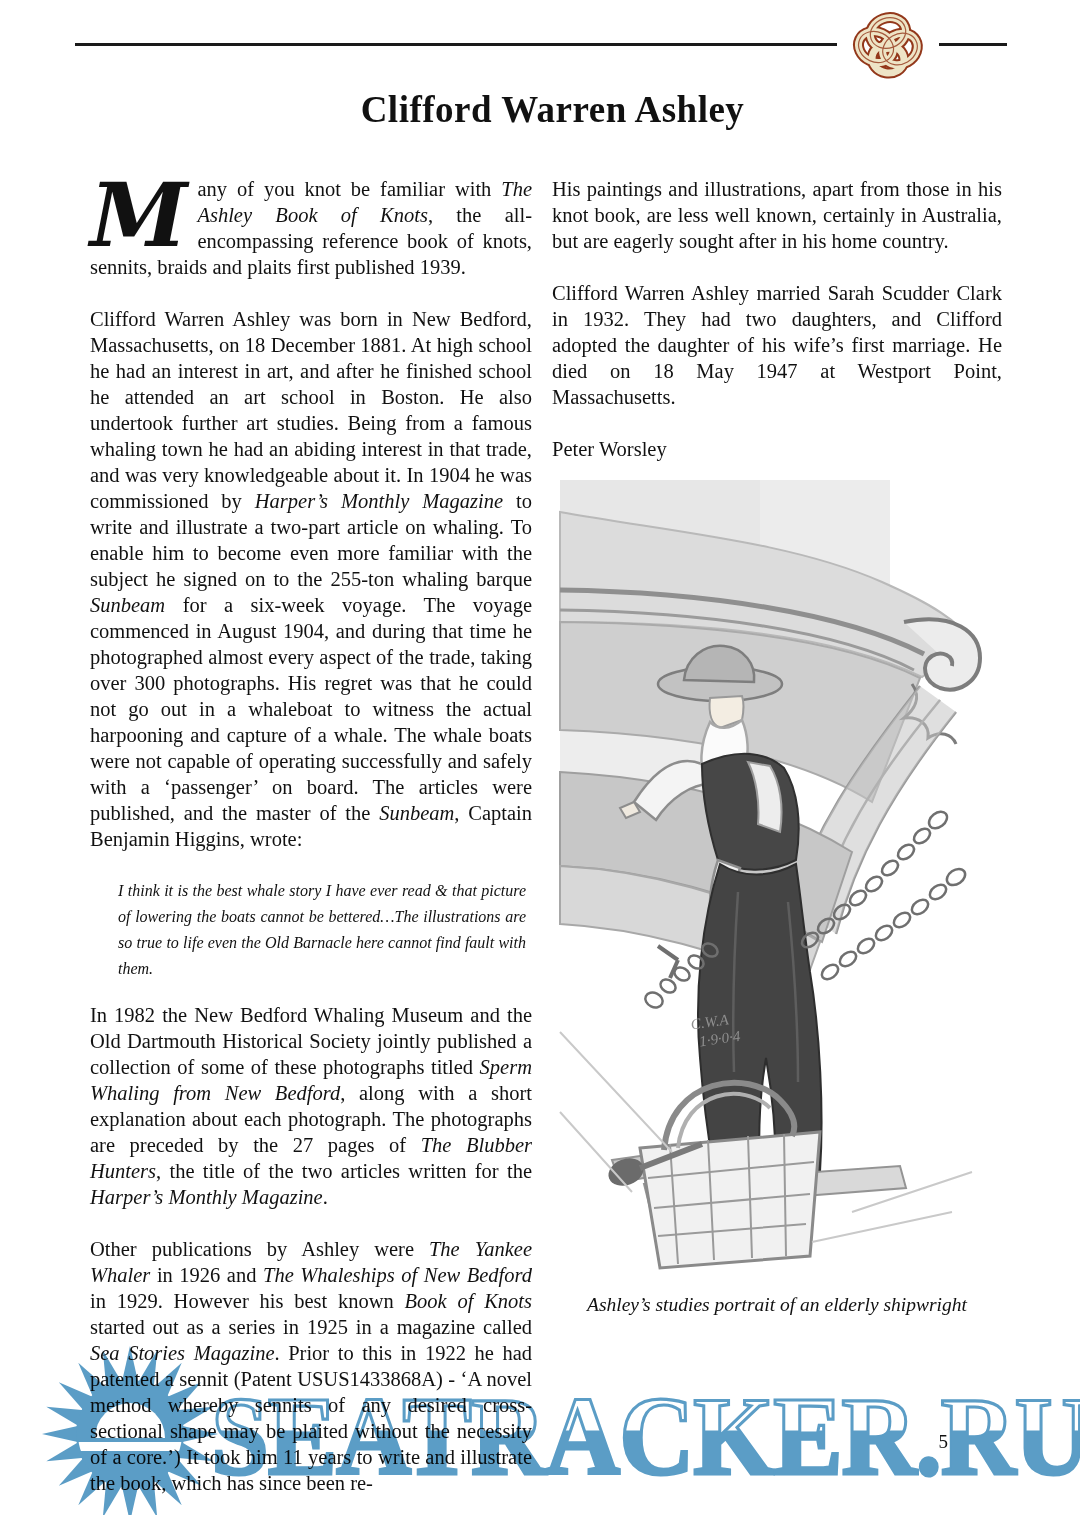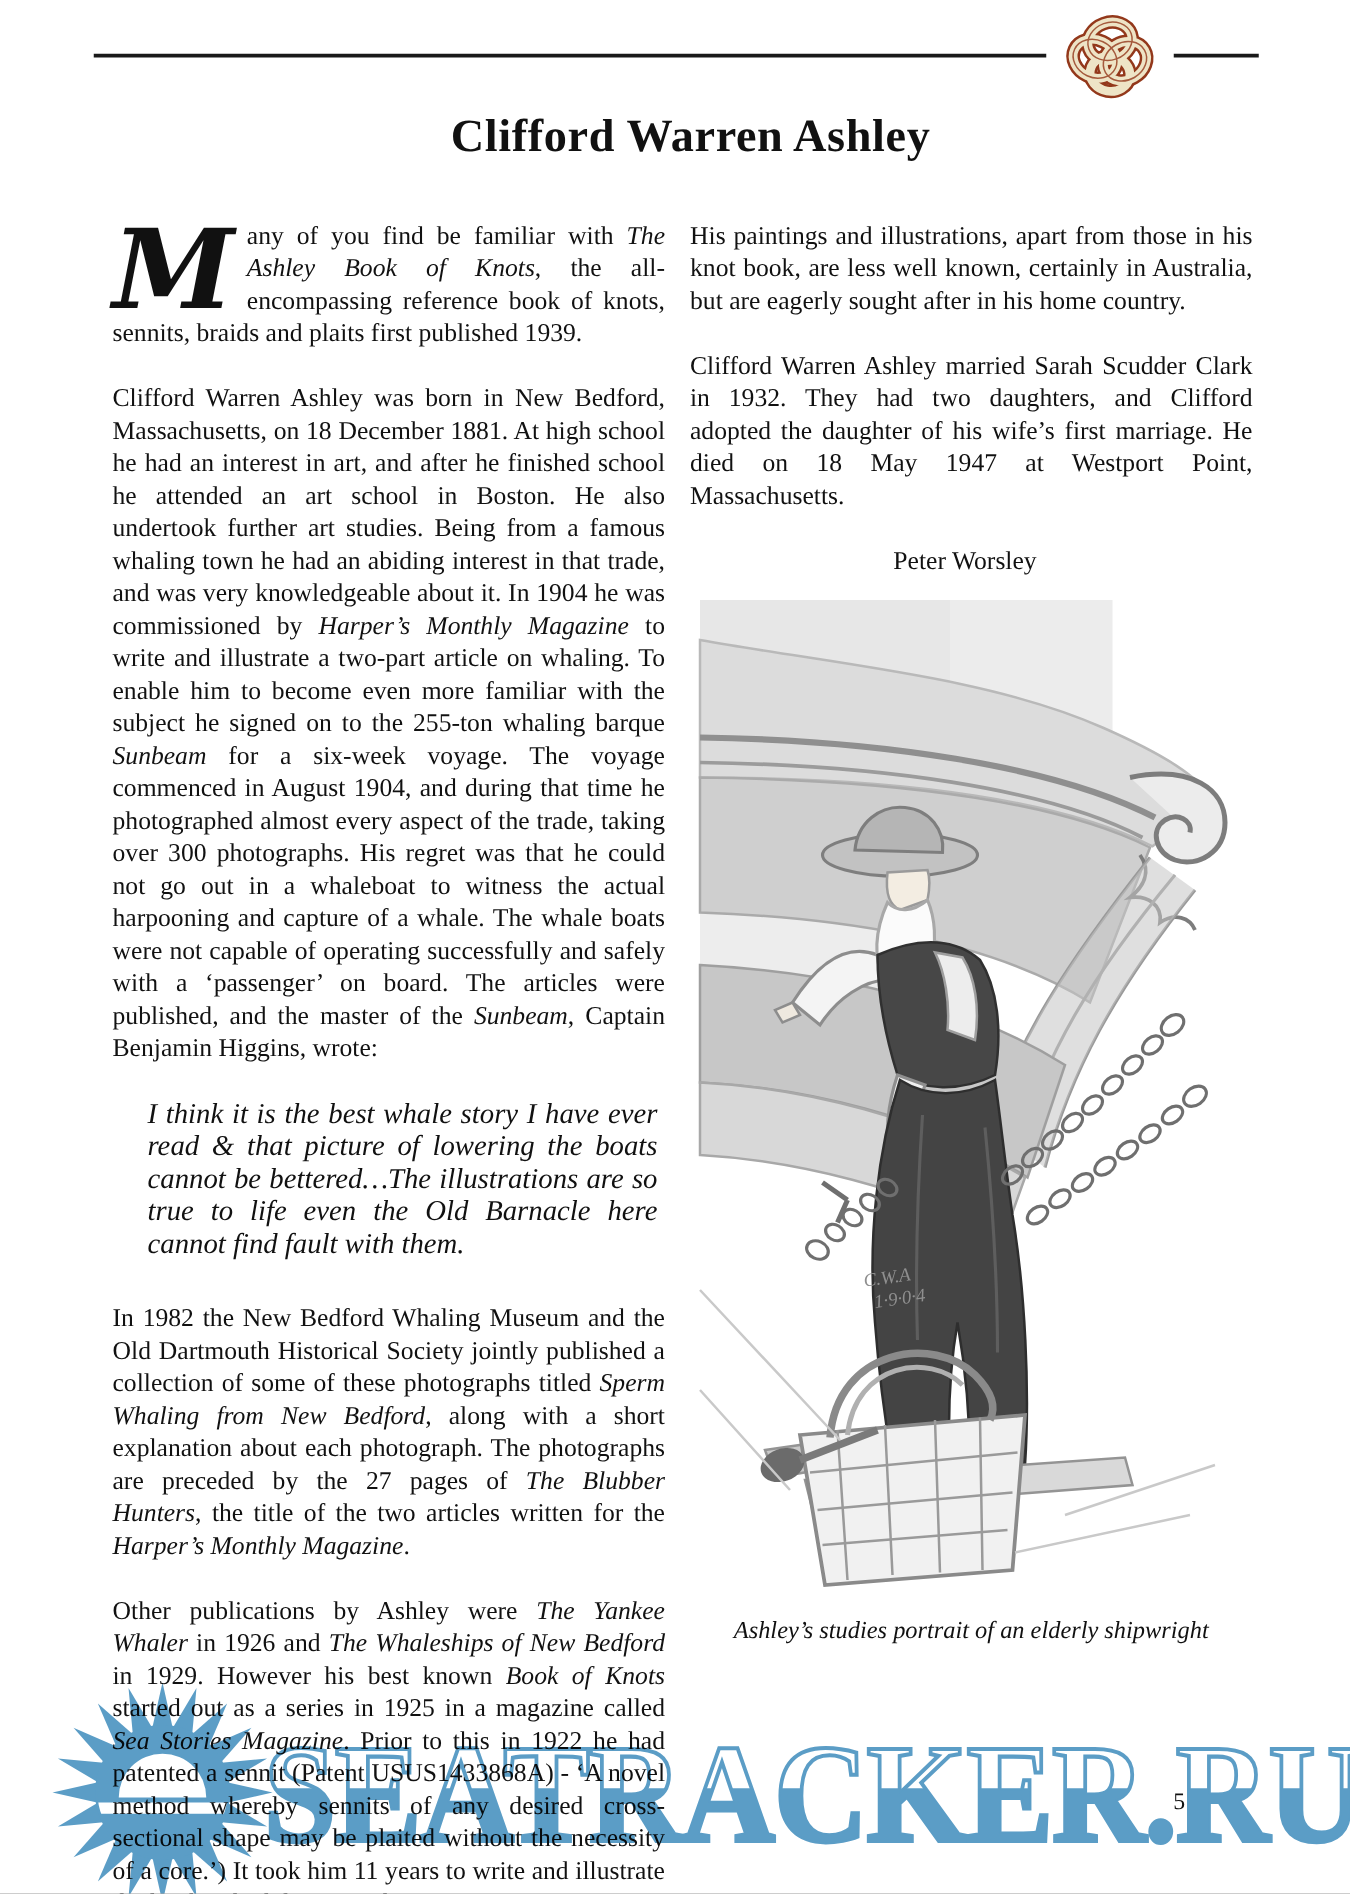--- a/index.html
+++ b/index.html
@@ -43,27 +43,27 @@
   }
   .para:last-child{margin-bottom:0;}
   .dropcap{
     float:left;
     font-family:"DejaVu Serif", serif;
     font-style:italic;font-weight:bold;
     font-size:88px;line-height:70px;
     padding:4px 10px 0 0;
   }
   .quote{
-    font-size:23px;line-height:26px;
+    font-size:16px;line-height:26px;
     text-align:justify;
-    margin:0 6px 34px 28px;
+    margin:0 6px 20px 28px;
     font-style:italic;
   }
   .byline{
-    text-align:center;
+    text-align:left;
     font-size:20.5px;line-height:26px;
     padding-right:10px;
     margin:0 0 10px 0;
   }
   sup{font-size:.62em;line-height:0;}
   
   .illustration{display:block;margin:0 auto;}
   .caption{
     margin-top:16px;
     text-align:center;
@@ -134,21 +134,21 @@
       </svg>
     </div>
     <div class="rule-seg short"></div>
   </div>
 
   <h1 class="page-title">Clifford Warren Ashley</h1>
 
   <div class="columns">
 
     <div class="col-left">
-      <p class="para"><span class="dropcap">M</span><span><span>any of you find be familiar with </span><span style="font-style: italic;">The Ashley Book of Knots</span><span>, the all-encompassing reference book of knots, sennits, braids and plaits first published 1939.</span></span></p>
+      <p class="para"><span class="dropcap">M</span><span><span>any of you knot be familiar with </span><span style="font-style: italic;">The Ashley Book of Knots</span><span>, the all-encompassing reference book of knots, sennits, braids and plaits first published 1939.</span></span></p>
       <p class="para"><span>Clifford Warren Ashley was born in New Bedford, Massachusetts, on 18 December 1881.  At high school he had an interest in art, and after he finished school he attended an art school in Boston.  He also undertook further art studies.  Being from a famous whaling town he had an abiding interest in that trade, and was very knowledgeable about it.  In 1904 he was commissioned by </span><span style="font-style: italic;">Harper’s Monthly Magazine</span><span> to write and illustrate a two-part article on whaling.  To enable him to become even more familiar with the subject he signed on to the 255-ton whaling barque </span><span style="font-style: italic;">Sunbeam</span><span> for a six-week voyage.  The voyage commenced in August 1904, and during that time he photographed almost every aspect of the trade, taking over 300 photographs.  His regret was that he could not go out in a whaleboat to witness the actual harpooning and capture of a whale.  The whale boats were not capable of operating successfully and safely with a ‘passenger’ on board.  The articles were published, and the master of the </span><span style="font-style: italic;">Sunbeam</span><span>, Captain Benjamin Higgins, wrote:</span></p>
       <div class="quote"><span style="font-style: italic;">I think it is the best whale story I have ever read &amp; that picture of lowering the boats cannot be bettered…The illustrations are so true to life even the Old Barnacle here cannot find fault with them.</span></div>
       <p class="para"><span>In 1982 the New Bedford Whaling Museum and the Old Dartmouth Historical Society jointly published a collection of some of these photographs titled </span><span style="font-style: italic;">Sperm Whaling from New Bedford</span><span>, along with a short explanation about each photograph.  The photographs are preceded by the 27 pages of </span><span style="font-style: italic;">The Blubber Hunters</span><span>, the title of the two articles written for the </span><span style="font-style: italic;">Harper’s Monthly Magazine</span><span>.</span></p>
       <p class="para"><span>Other publications by Ashley were </span><span style="font-style: italic;">The Yankee Whaler</span><span> in 1926 and </span><span style="font-style: italic;">The Whaleships of New Bedford</span><span> in 1929.  However his best known </span><span style="font-style: italic;">Book of Knots</span><span> started out as a series in 1925 in a magazine called </span><span style="font-style: italic;">Sea Stories Magazine</span><span>.  Prior to this in 1922 he had patented a sennit (Patent USUS1433868A) - ‘A novel method whereby sennits of any desired cross-sectional shape may be plaited without the necessity of a core.’)  It took him 11 years to write and illustrate the book, which has since been re-</span></p>
     </div>
 
     <div class="col-right">
       <p class="para"><span>His paintings and illustrations, apart from those in his knot book, are less well known, certainly in Australia, but are eagerly sought after in his home country.</span></p>
       <p class="para"><span>Clifford Warren Ashley married Sarah Scudder Clark in 1932.  They had two daughters, and Clifford adopted the daughter of his wife’s first marriage.  He died on 18 May 1947 at Westport Point, Massachusetts.</span></p>
       <p class="byline">Peter Worsley</p>

